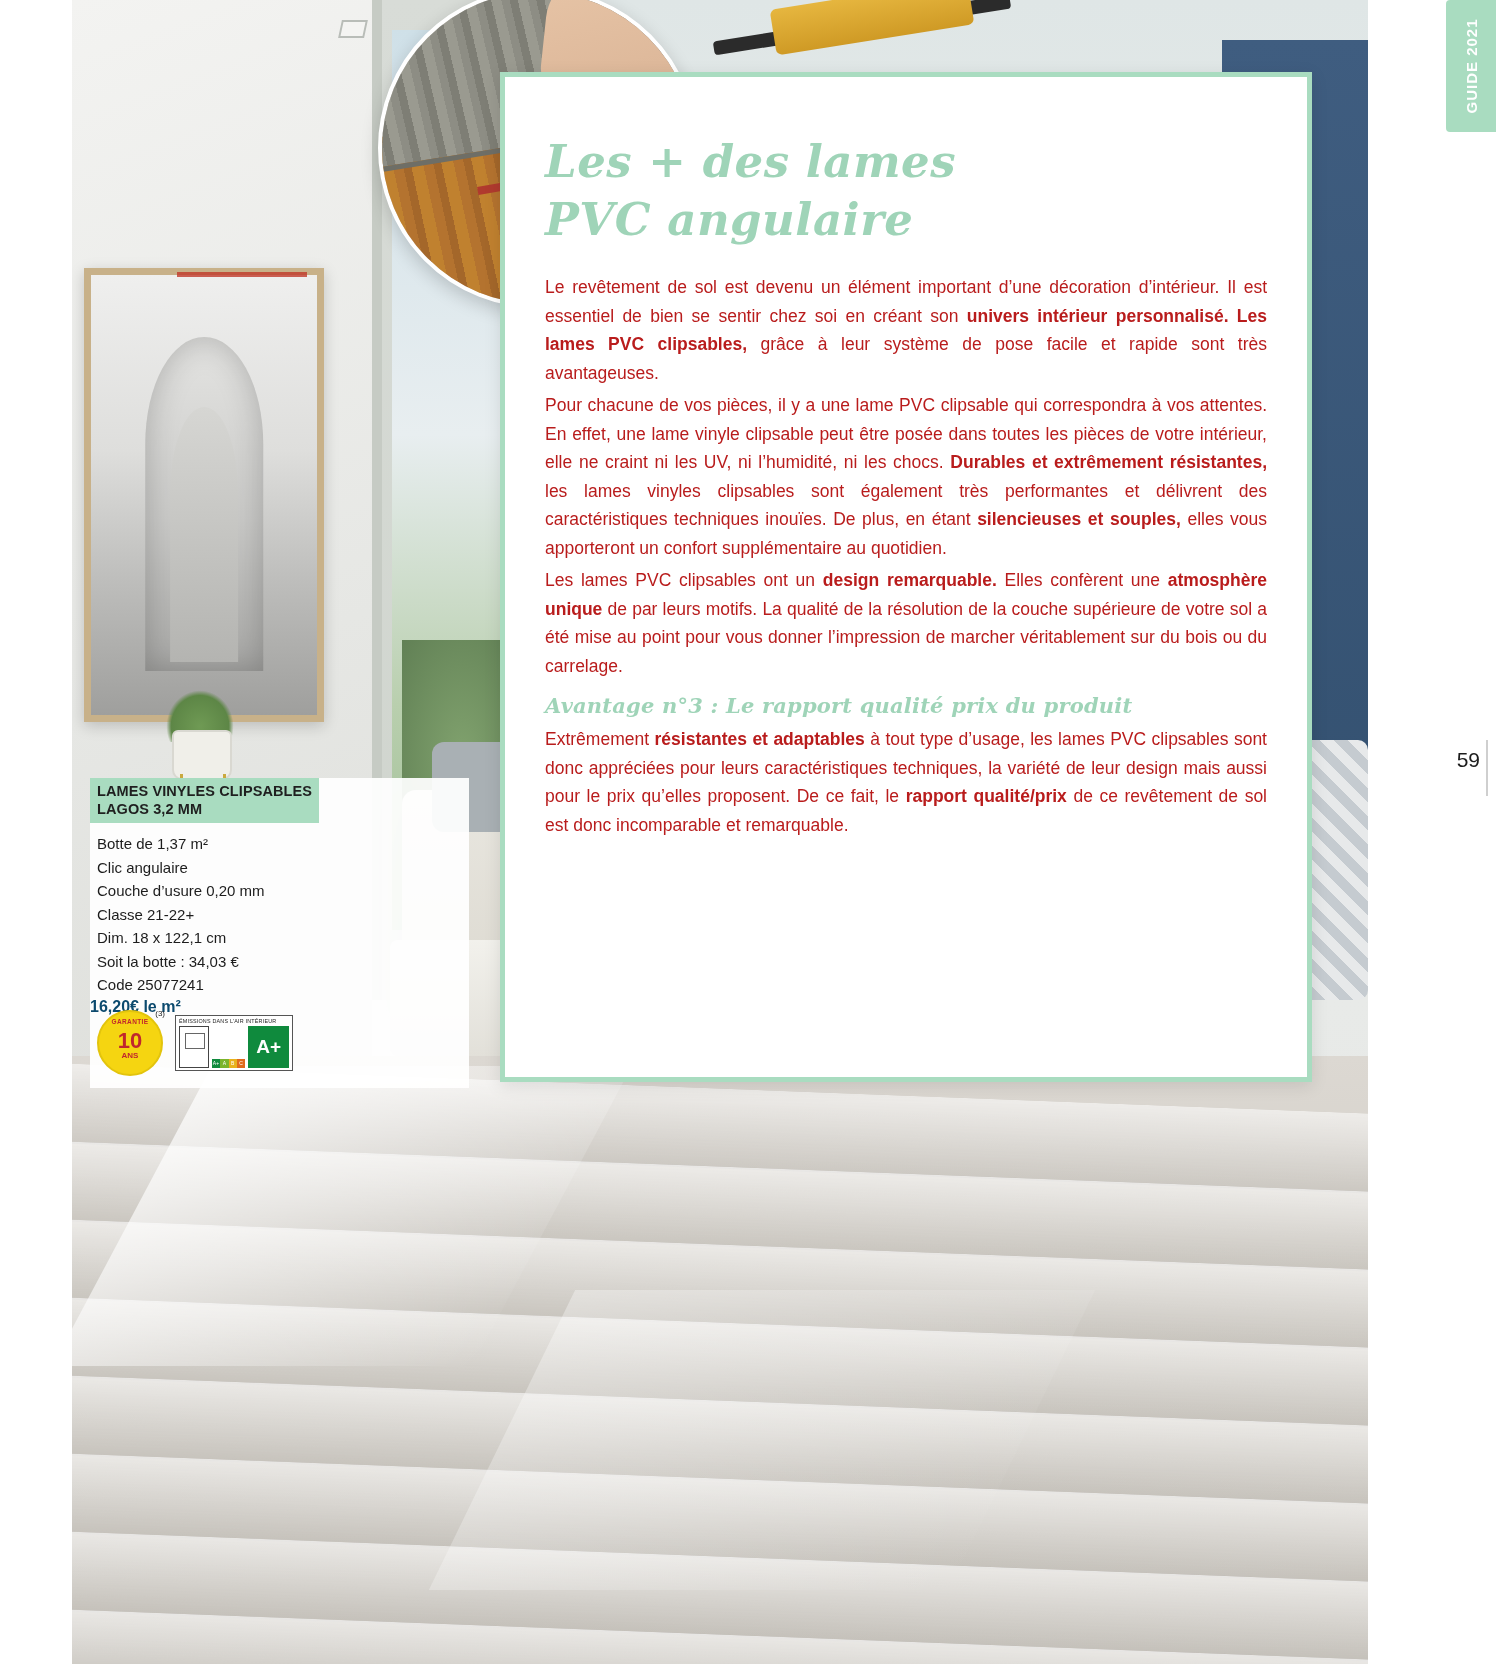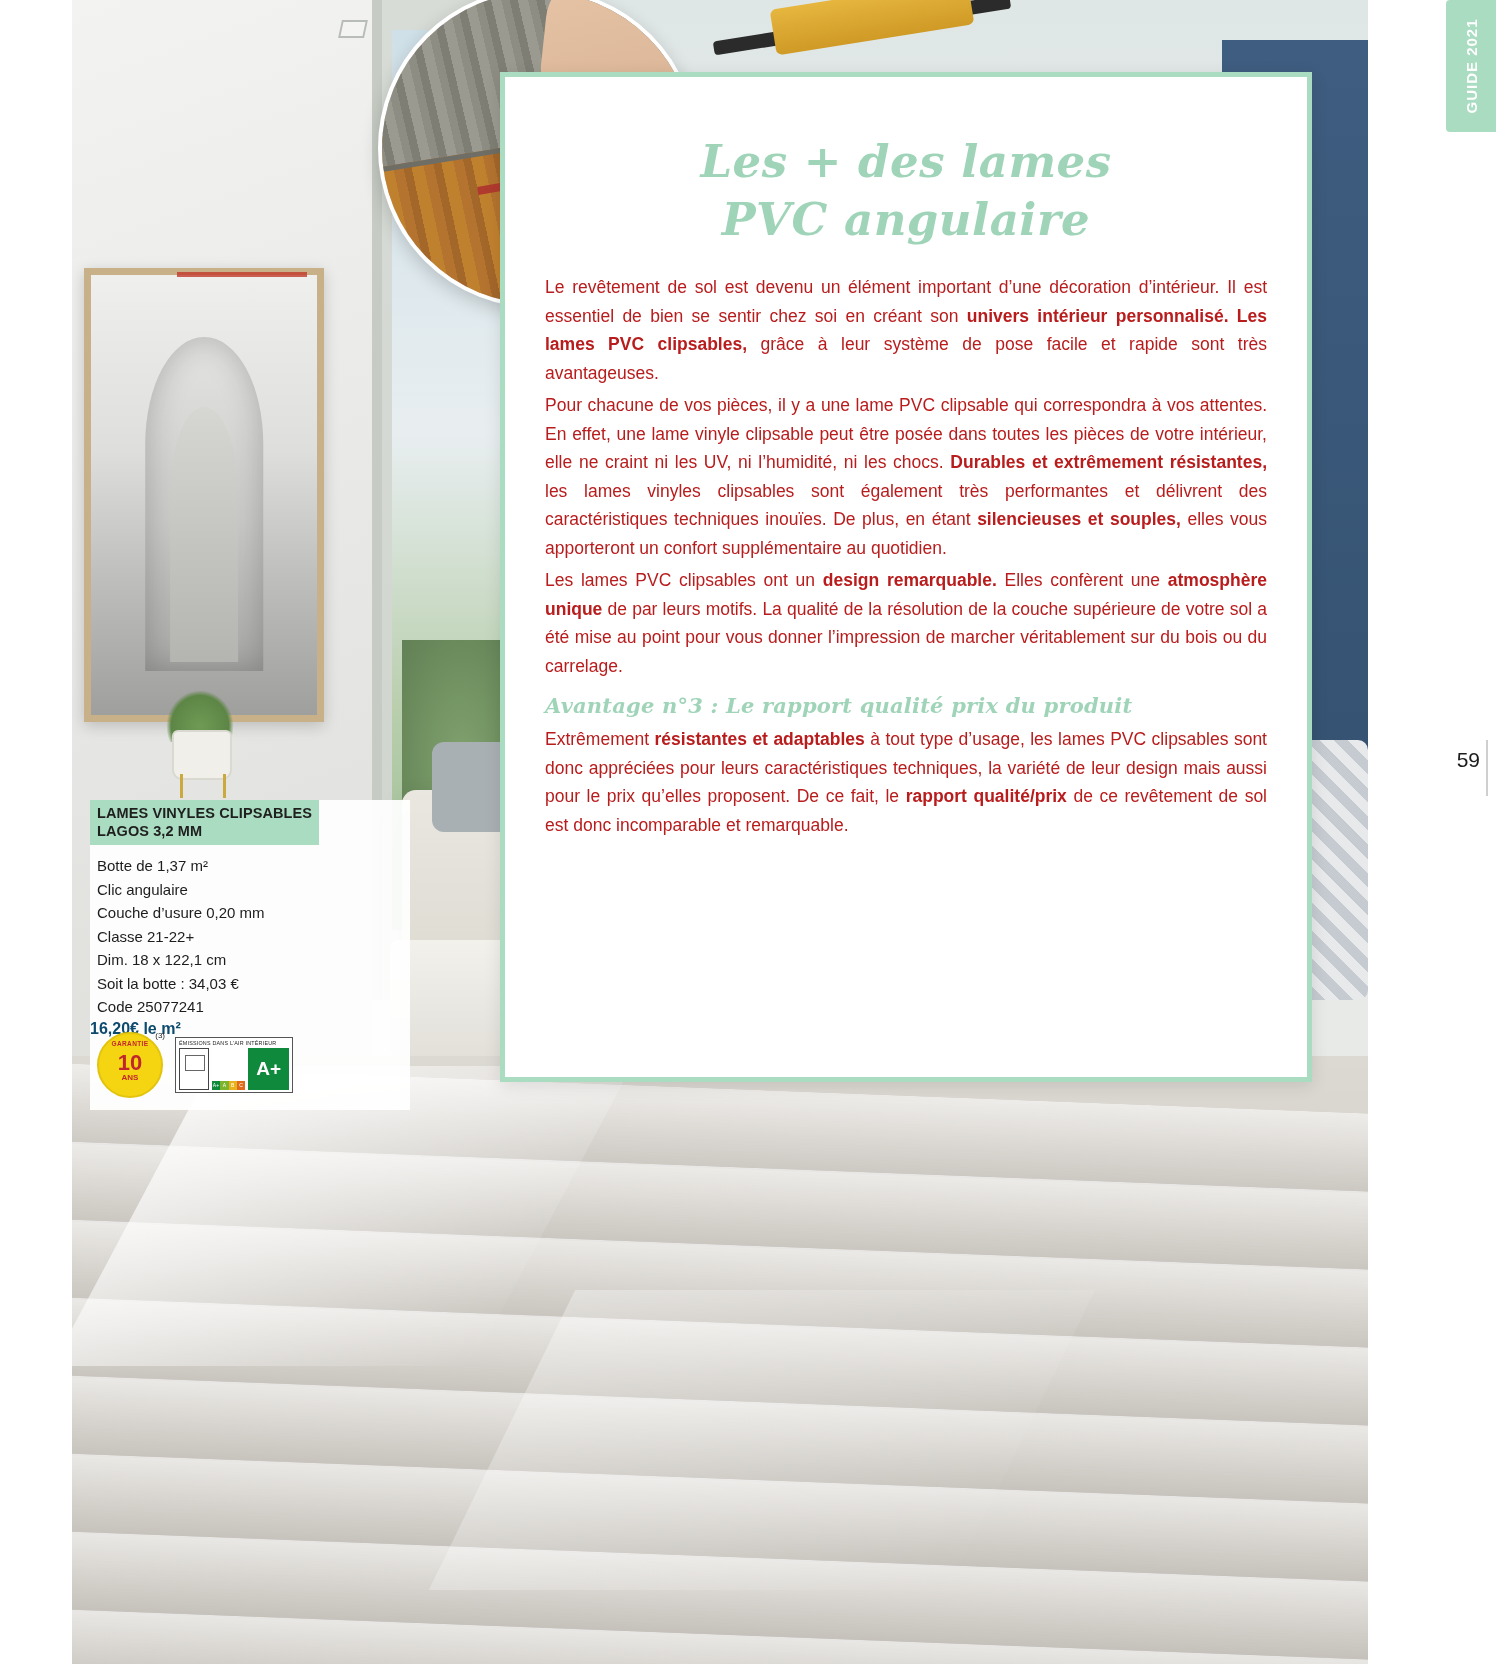--- a/index.html
+++ b/index.html
@@ -208,22 +208,22 @@
   }
   .ci-tool {
     position: absolute; left: 50%; top: 26%; width: 26px; height: 120px;
     background: linear-gradient(180deg,#3a3a3a 0%,#1f1f1f 100%);
     border-radius: 5px;
     transform: rotate(28deg);
   }
 
   
   .product-card {
-    position: absolute; left: 90px; top: 800px;
-    width: 320px; height: 310px;
+    position: absolute; left: 90px; top: 778px;
+    width: 379px; height: 310px;
     background: rgba(255,255,255,.93);
   }
   .product-title {
     display: inline-block;
     background: #a9dcc0;
     color: #1f1f1f;
     font-weight: bold;
     font-size: 14.5px;
     line-height: 18px;
     padding: 4px 7px 5px 7px;
@@ -308,21 +308,20 @@
   }
   .panel-inner {
     padding: 26px 40px 0 40px;
   }
   .script-title {
     font-family: "DejaVu Serif", serif;
     font-style: italic;
     color: #9fd4b8;
     font-size: 45px;
     line-height: 58px;
-    text-align: center;
     font-weight: bold;
     margin: 30px 0 24px 0;
     letter-spacing: .5px;
   }
   .body-text {
     font-size: 17.5px;
     line-height: 28.5px;
     color: #b91c1c;
     text-align: justify;
     margin: 0 0 4px 0;

